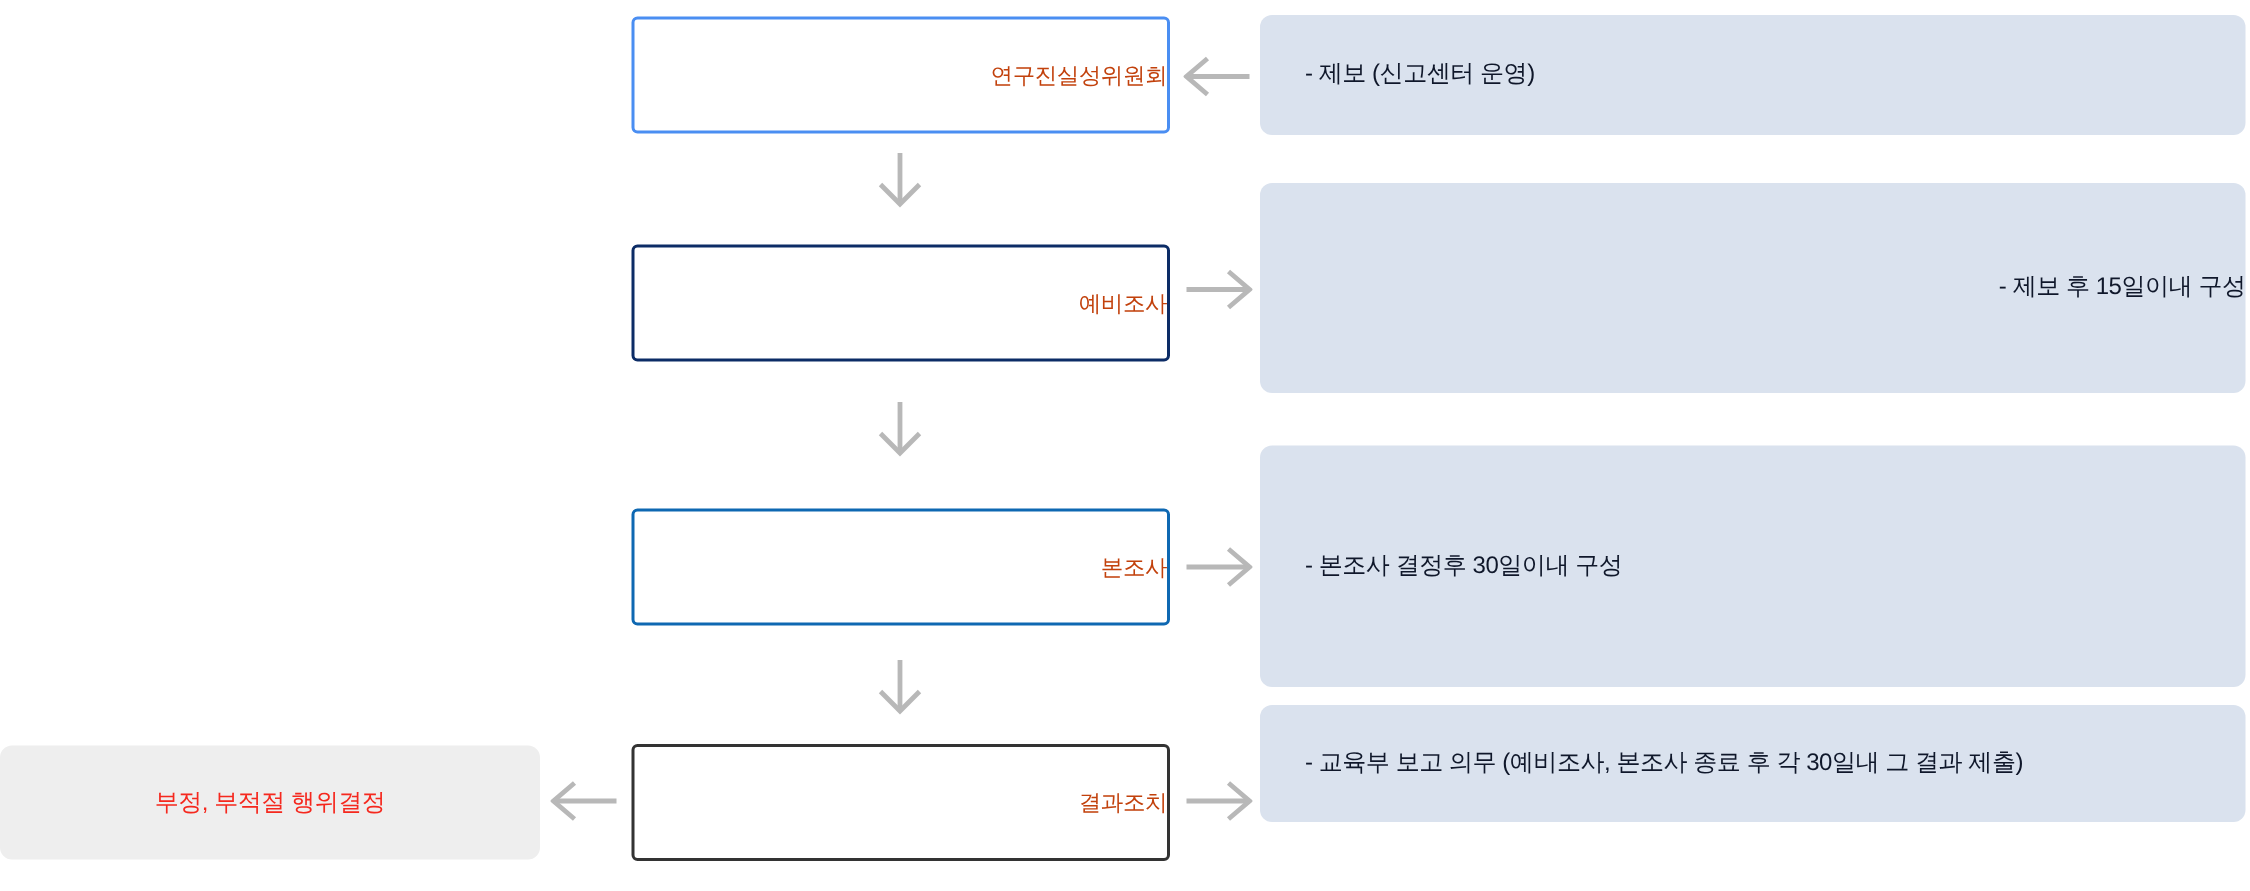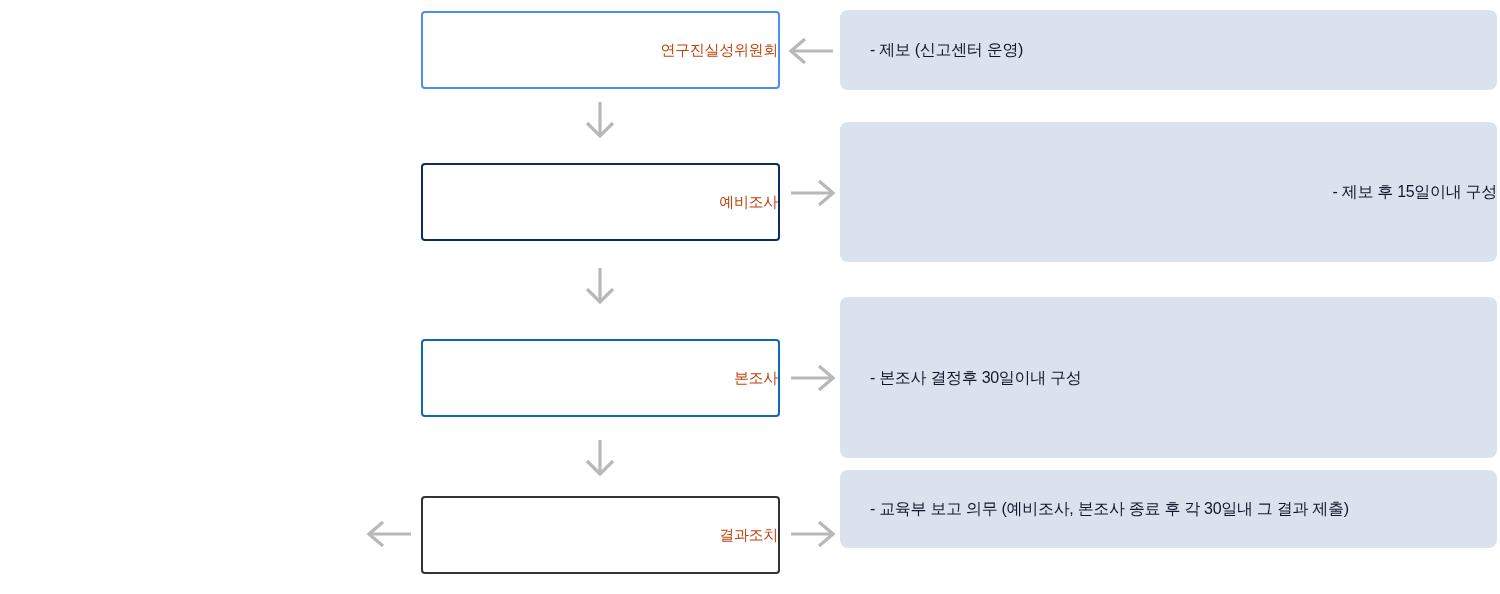--- a/index.html
+++ b/index.html
@@ -112,20 +112,23 @@
   <div class="note note-2" style="background: rgb(218, 226, 238); align-items: flex-end;">
     <div class="line">- 제보 후 15일이내 구성</div>
   </div>
   <div class="note note-3" style="background: rgb(218, 226, 238);">
     <div class="line">- 본조사 결정후 30일이내 구성</div>
   </div>
   <div class="note note-4" style="background: rgb(218, 226, 238);">
     <div class="line">- 교육부 보고 의무 (예비조사, 본조사 종료 후 각 30일내 그 결과 제출)</div>
   </div>
 
+  <div class="result" style="background: rgb(238, 238, 238); color: rgb(245, 40, 30);">
+    <span>부정, 부적절 행위결정</span>
+  </div>
 
   <div class="arrow down-1">
     <svg width="34" height="38" viewBox="0 0 34 38">
         <line x1="17" y1="0" x2="17" y2="33"></line>
         <polyline points="4,21 17,34 30,21"></polyline>
       </svg>
   </div>
   <div class="arrow down-2">
     <svg width="34" height="38" viewBox="0 0 34 38">
         <line x1="17" y1="0" x2="17" y2="33"></line>

